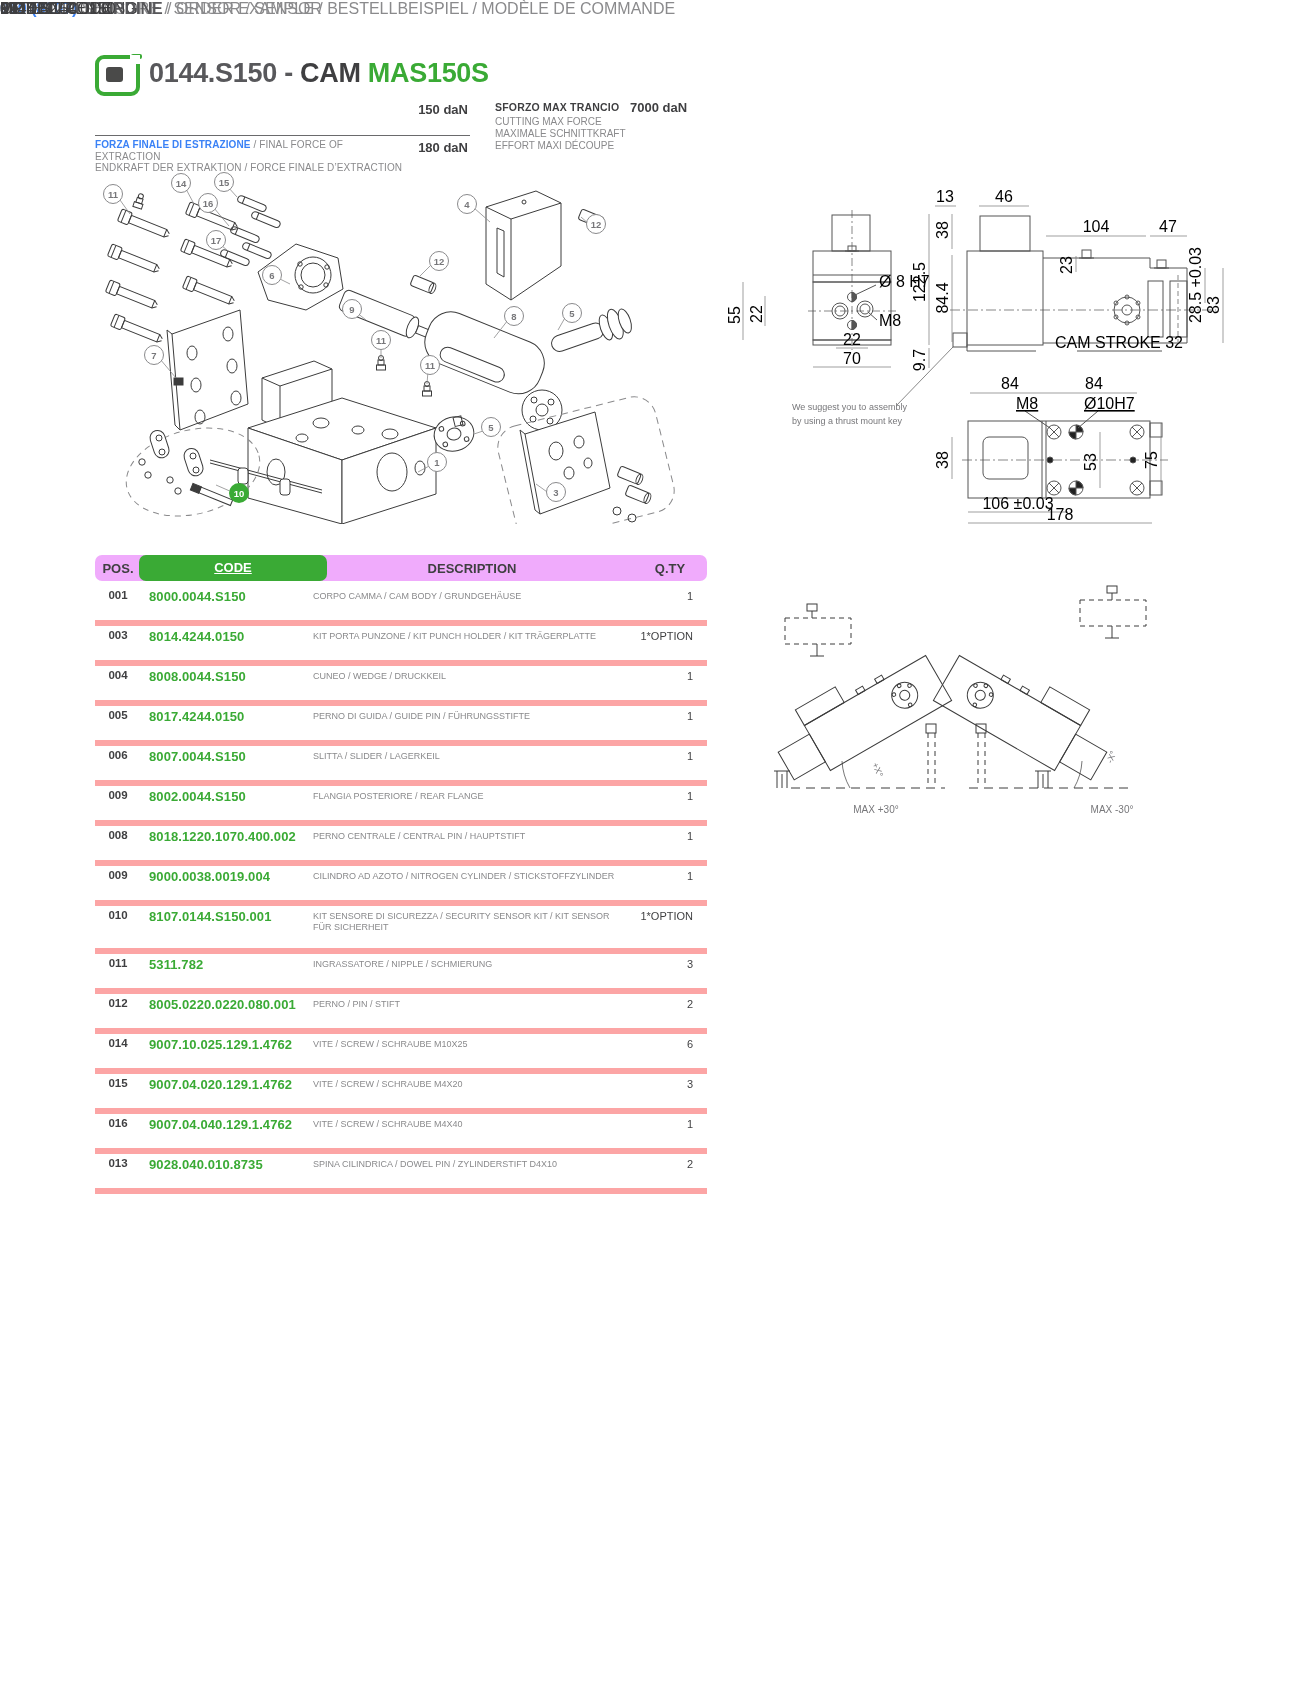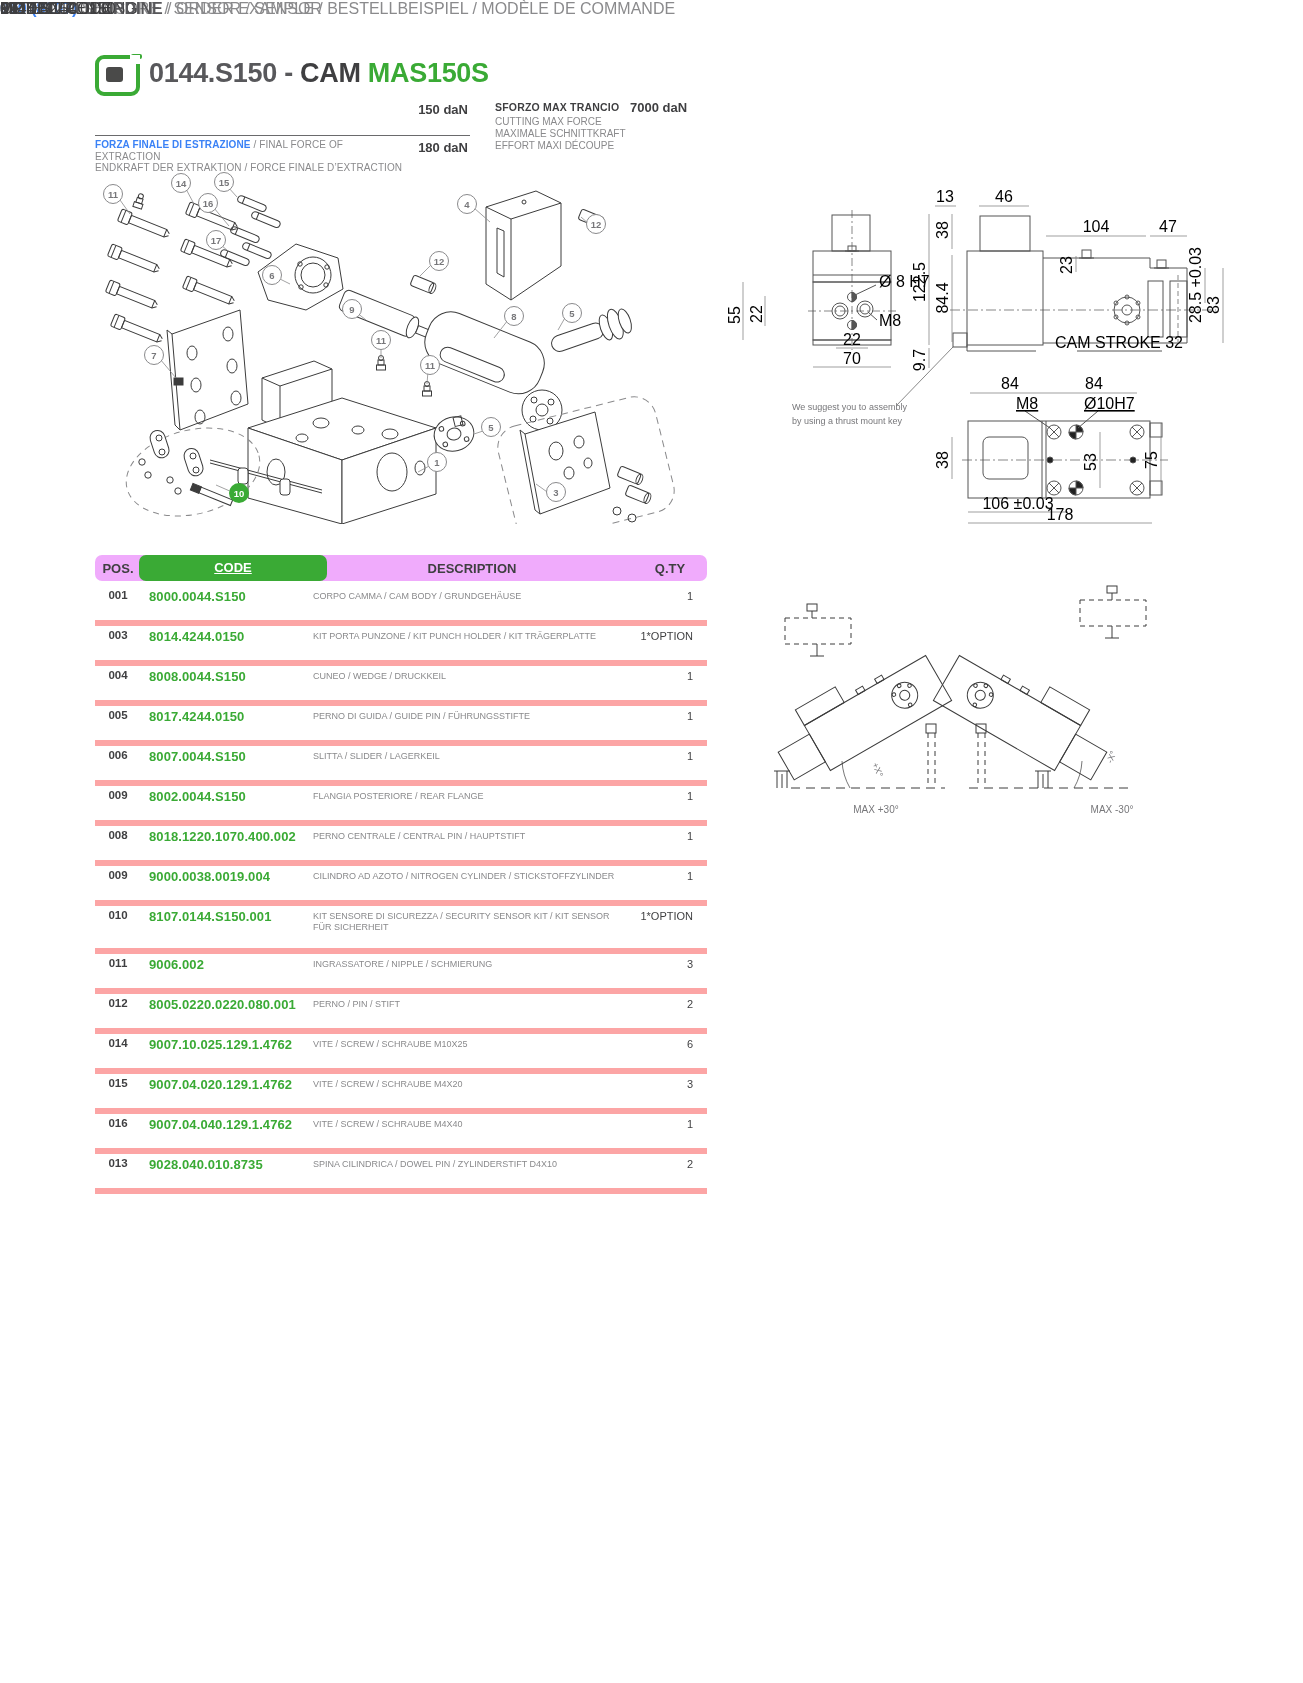--- a/index.html
+++ b/index.html
@@ -537,21 +537,21 @@
           <div class="c-qty">1</div>
         </div>
       <div class="trow">
           <div class="c-pos">010</div>
           <div class="c-code">8107.0144.S150.001</div>
           <div class="c-desc">KIT SENSORE DI SICUREZZA / SECURITY SENSOR KIT / KIT SENSOR FÜR SICHERHEIT</div>
           <div class="c-qty">1*OPTION</div>
         </div>
       <div class="trow">
           <div class="c-pos">011</div>
-          <div class="c-code">9006.002</div>
+          <div class="c-code">5311.782</div>
           <div class="c-desc">INGRASSATORE / NIPPLE / SCHMIERUNG</div>
           <div class="c-qty">3</div>
         </div>
       <div class="trow">
           <div class="c-pos">012</div>
           <div class="c-code">8005.0220.0220.080.001</div>
           <div class="c-desc">PERNO / PIN / STIFT</div>
           <div class="c-qty">2</div>
         </div>
       <div class="trow">

